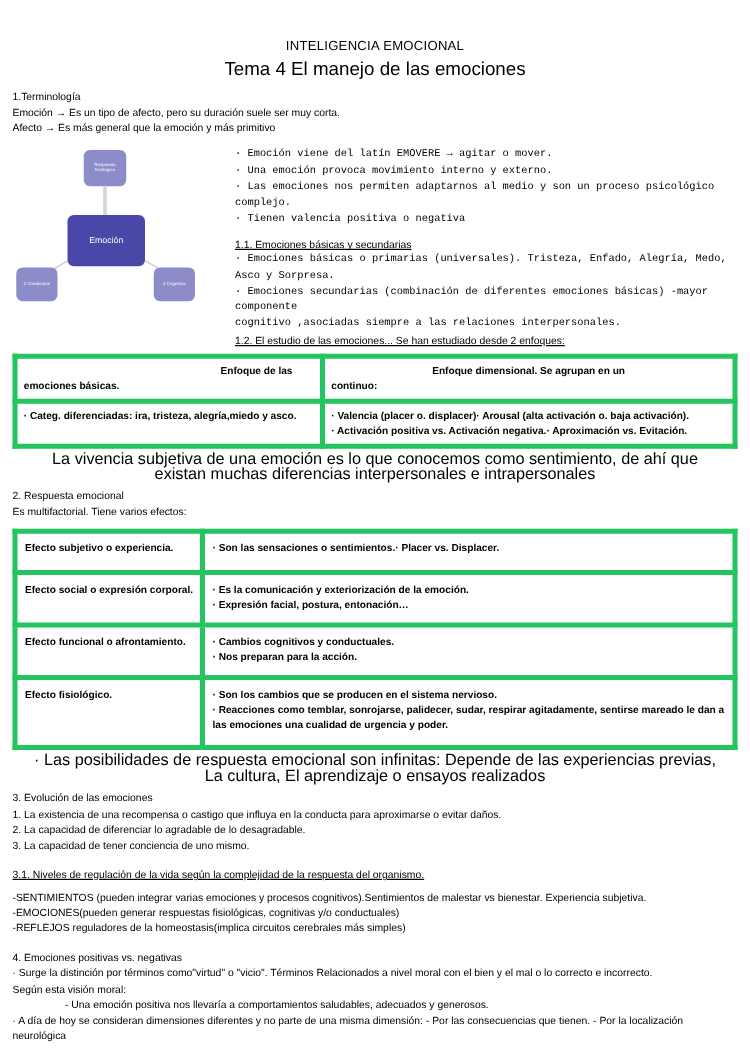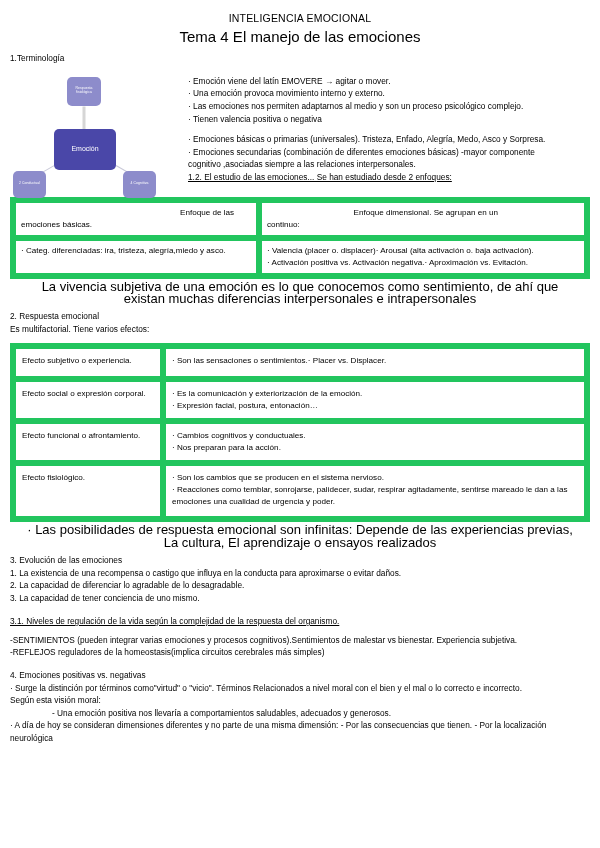--- a/index.html
+++ b/index.html
@@ -13,20 +13,21 @@
     height: 848px;
     font-family: "Liberation Sans", sans-serif;
     color: #000000;
     overflow: hidden;
   }
   .page {
     width: 600px;
     height: 601px;
     position: relative;
     padding: 12px 10px 6px 10px;
+    margin-top: 19px;
   }
 
   .title-block { text-align: center; }
   .doc-title {
     font-size: 10.5px;
     letter-spacing: 0.2px;
     margin: 0 0 4px 0;
     font-weight: 400;
   }
   .doc-subtitle {
@@ -95,35 +96,36 @@
   }
   .edge-top   { left: 74px; top: 34px; width: 25px; height: 3px; transform: rotate(90deg); background:#d6d6d6; }
   .edge-left  { left: 44px; top: 94px; width: 26px; height: 1.2px; transform: rotate(150deg); }
   .edge-right { left: 106px; top: 94px; width: 26px; height: 1.2px; transform: rotate(30deg); }
 
   .intro-bullets {
     flex: 1;
     padding-left: 6px;
     padding-top: 4px;
   }
-  .intro-bullets .line { line-height: 12.8px; }
+  .intro-bullets .line { line-height: 12.8px; font-family: Liberation Mono, monospace; }
   .gap-sm { height: 7px; }
 
   
   table {
     border-collapse: collapse;
     width: 100%;
     table-layout: fixed;
   }
   table td {
-    border: 6px solid #22c55e;
+    border: 4px solid #22c55e;
     vertical-align: top;
     font-size: 8.1px;
     line-height: 12px;
     padding: 4px 4px 4px 5px;
+    font-weight: bold;
   }
   .t1 { margin-top: 4px; }
   .t1 .c1 { width: 246px; }
   .t1-head-r1 { text-align: right; padding-right: 18px; }
   .t1-head-r2 { text-align: right; padding-right: 82px; }
   .t1 .body-row td { height: 36px; }
 
   .center-note {
     text-align: center;
     font-size: 13px;
@@ -151,20 +153,22 @@
 
 <div class="page">
 
   <div class="title-block">
     <div class="doc-title">INTELIGENCIA EMOCIONAL</div>
     <div class="doc-subtitle">Tema 4 El manejo de las emociones</div>
   </div>
 
   <div>
     <div class="sec-head">1.Terminología</div>
+    <div class="line">Emoción → Es un tipo de afecto, pero su duración suele ser muy corta.</div>
+    <div class="line">Afecto → Es más general que la emoción y más primitivo</div>
   </div>
 
   <div class="diagram-row">
 
     <div class="diagram">
       <div class="edge edge-top"></div>
       <div class="edge edge-left"></div>
       <div class="edge edge-right"></div>
 
       <div class="node node-sat node-top">Respuesta fisiológica</div>
@@ -174,20 +178,21 @@
     </div>
 
     <div class="intro-bullets">
       <div class="line">· Emoción viene del latín EMOVERE → agitar o mover.</div>
       <div class="line">· Una emoción provoca movimiento interno y externo.</div>
       <div class="line">· Las emociones nos permiten adaptarnos al medio y son un proceso psicológico complejo.</div>
       <div class="line">· Tienen valencia positiva o negativa</div>
 
       <div class="gap-sm"></div>
 
+      <div class="sec-head u">1.1. Emociones básicas y secundarias</div>
       <div class="line">· Emociones básicas o primarias (universales). Tristeza, Enfado, Alegría, Medo, Asco y Sorpresa.</div>
       <div class="line">· Emociones secundarias (combinación de diferentes emociones básicas) -mayor componente</div>
       <div class="line">cognitivo ,asociadas siempre a las relaciones interpersonales.</div>
       <div class="sec-head u">1.2. El estudio de las emociones... Se han estudiado desde 2 enfoques:</div>
     </div>
   </div>
 
   <table class="t1">
     <tbody>
         <tr>
@@ -259,20 +264,21 @@
     <div class="line">2. La capacidad de diferenciar lo agradable de lo desagradable.</div>
     <div class="line">3. La capacidad de tener conciencia de uno mismo.</div>
   </div>
 
   <div class="spacer"></div>
 
   <div>
     <div class="sec-head u">3.1. Niveles de regulación de la vida según la complejidad de la respuesta del organismo.</div>
     <div class="spacer-sm"></div>
     <div class="line">-SENTIMIENTOS (pueden integrar varias emociones y procesos cognitivos).Sentimientos de malestar vs bienestar. Experiencia subjetiva.</div>
+    <div class="line">-EMOCIONES(pueden generar respuestas fisiológicas, cognitivas y/o conductuales)</div>
     <div class="line">-REFLEJOS reguladores de la homeostasis(implica circuitos cerebrales más simples)</div>
   </div>
 
   <div class="spacer"></div>
 
   <div>
     <div class="sec-head">4. Emociones positivas vs. negativas</div>
     <div class="line">· Surge la distinción por términos como"virtud" o "vicio". Términos Relacionados a nivel moral con el bien y el mal o lo correcto e incorrecto.</div>
     <div class="line">Según esta visión moral:</div>
     <div class="line indent2">- Una emoción positiva nos llevaría a comportamientos saludables, adecuados y generosos.</div>

